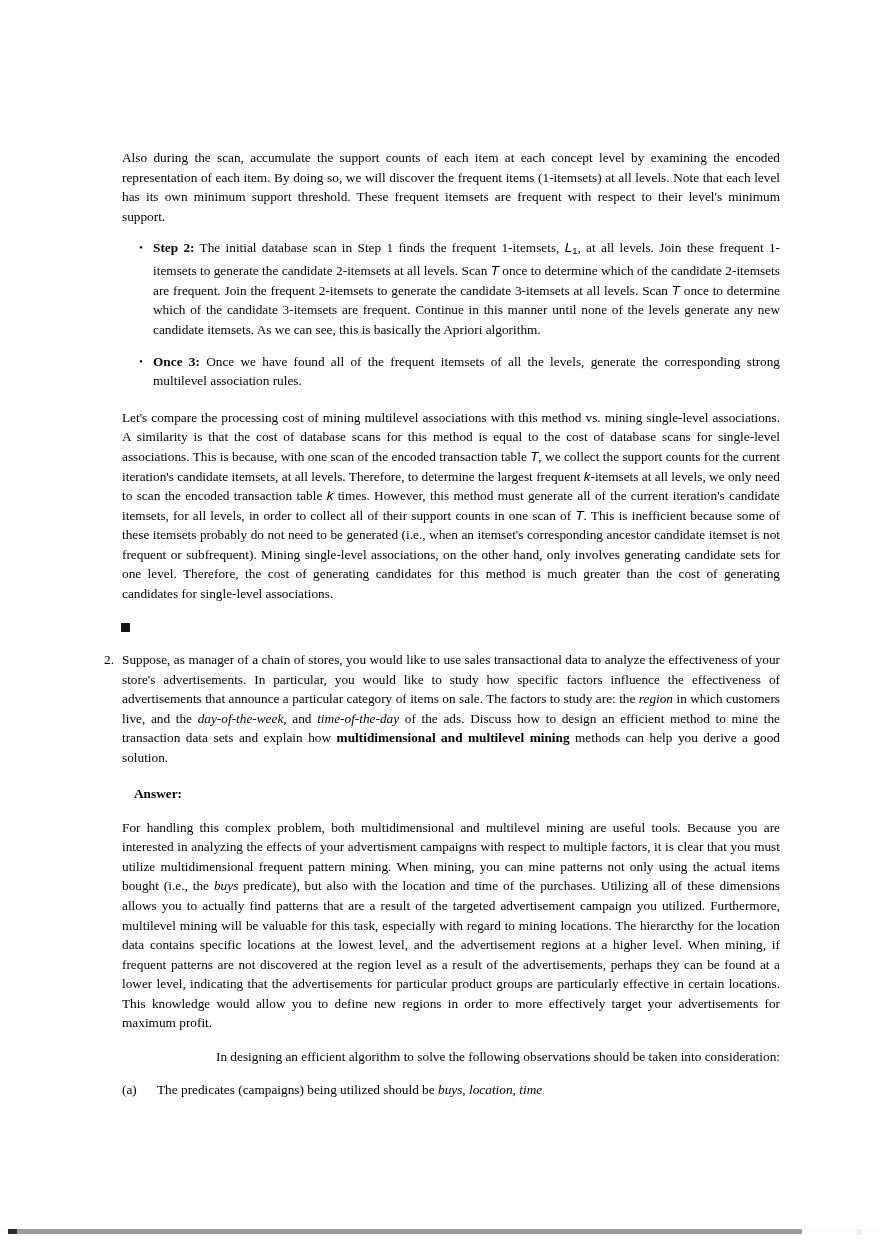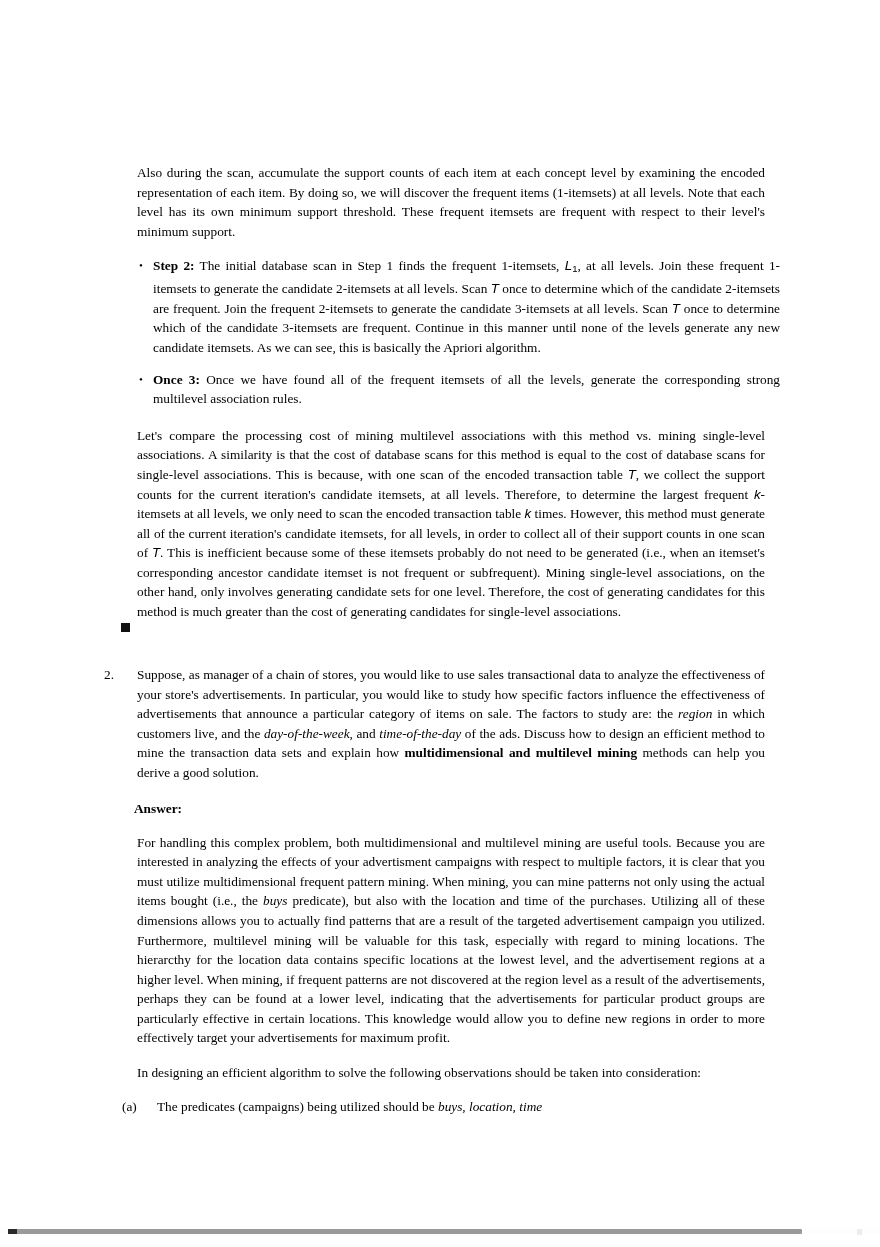--- a/index.html
+++ b/index.html
@@ -25,21 +25,21 @@
   }
 
   .textblock {
     position: absolute;
     left: 122px;
     top: 148px;
     width: 658px;
   }
 
   p, .para {
-    margin: 15px;
+    margin: 0;
     font-size: 13.3px;
     line-height: 19.55px;
     text-align: justify;
     text-justify: inter-word;
     hyphens: manual;
   }
 
   .para + .para {
     margin-top: 12.5px;
   }
@@ -201,21 +201,21 @@
 
   <ul class="numlist">
     <li>
       <span class="marker">2.</span>
       <p class="para"><span>Suppose, as manager of a chain of stores, you would like to use sales transactional data to analyze the effectiveness of your store's advertisements. In particular, you would like to study how specific factors influence the effectiveness of advertisements that announce a particular category of items on sale. The factors to study are: the </span><i>region</i><span> in which customers live, and the </span><i>day-of-the-week</i><span>, and </span><i>time-of-the-day</i><span> of the ads. Discuss how to design an efficient method to mine the transaction data sets and explain how </span><b>multidimensional and multilevel mining</b><span> methods can help you derive a good solution.</span></p>
 
       <p class="answer-head" style="margin-top:17px">Answer:</p>
 
       <p class="para" style="margin-top:14px"><span>For handling this complex problem, both multidimensional and multilevel mining are useful tools. Because you are interested in analyzing the effects of your advertisment campaigns with respect to multiple factors, it is clear that you must utilize multidimensional frequent pattern mining. When mining, you can mine patterns not only using the actual items bought (i.e., the </span><i>buys</i><span> predicate), but also with the location and time of the purchases. Utilizing all of these dimensions allows you to actually find patterns that are a result of the targeted advertisement campaign you utilized. Furthermore, multilevel mining will be valuable for this task, especially with regard to mining locations. The hierarcthy for the location data contains specific locations at the lowest level, and the advertisement regions at a higher level. When mining, if frequent patterns are not discovered at the region level as a result of the advertisements, perhaps they can be found at a lower level, indicating that the advertisements for particular product groups are particularly effective in certain locations. This knowledge would allow you to define new regions in order to more effectively target your advertisements for maximum profit.</span></p>
 
-      <p class="para" style="margin-top:14px; text-align:left">In designing an efficient algorithm to solve the following observations should be taken into consideration:</p>
+      <p class="para" style="margin-top:14px; text-align:right">In designing an efficient algorithm to solve the following observations should be taken into consideration:</p>
 
       <ul class="alphalist">
         <li>
           <span class="marker">(a)</span><span>The predicates (campaigns) being utilized should be </span><i>buys, location, time</i>
         </li>
       </ul>
     </li>
   </ul>
 
   <div class="hscroll-track"></div>

